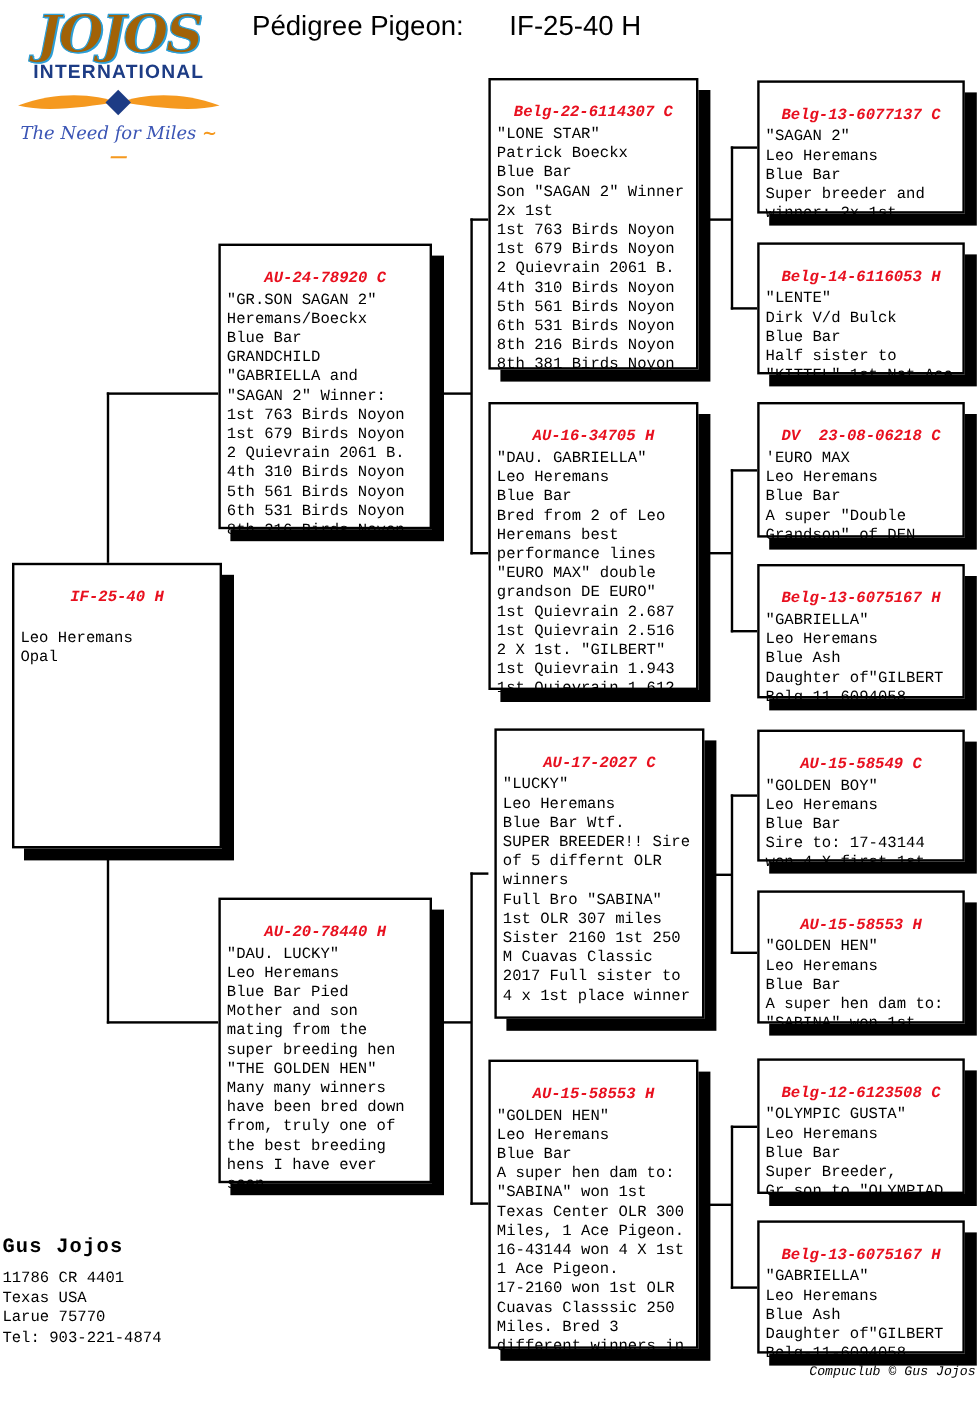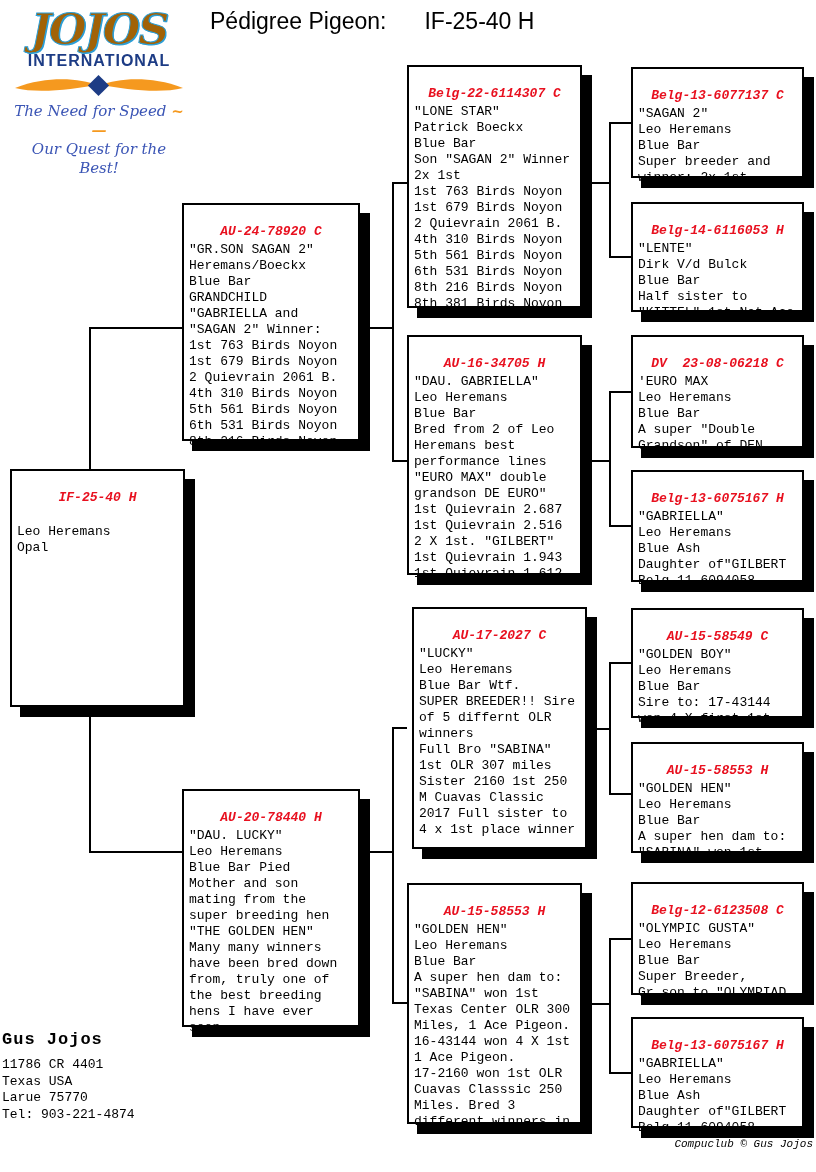--- a/index.html
+++ b/index.html
@@ -64,22 +64,21 @@
   </div>
 
   <div id="logo">
     <div class="logo-word">JOJOS</div>
     <div class="logo-sub">INTERNATIONAL</div>
     <svg class="logo-swoosh" width="172" height="28" viewBox="0 0 172 28">
       <path d="M2 16 C 36 3, 68 7, 84 13 C 60 17, 26 22, 2 16 Z" fill="#f5991f"></path>
       <path d="M170 16 C 136 3, 104 7, 88 13 C 112 17, 146 22, 170 16 Z" fill="#f5991f"></path>
       <rect x="78" y="6" width="15" height="15" transform="rotate(45 85.5 13.5)" fill="#1d3c85"></rect>
     </svg>
-    <div class="logo-tagline"><span>The Need for Speed </span><span class="dash">~—</span><br>
-      <span>Our Quest for the Best!</span>
+    <div class="logo-tagline"><span>The Need for Miles </span><span class="dash">~—</span><br>
     </div>
   </div>
 
   <div class="pbox" style="left:10px; top:469px; width:175px; height:238px;">
     <div class="ring">IF-25-40 H</div>
     <div class="body">
 Leo Heremans
 Opal</div>
   </div>
 
@@ -92,21 +91,21 @@
 "GABRIELLA and
 "SAGAN 2" Winner:
 1st 763 Birds Noyon
 1st 679 Birds Noyon
 2 Quievrain 2061 B.
 4th 310 Birds Noyon
 5th 561 Birds Noyon
 6th 531 Birds Noyon
 8th 216 Birds Noyon</div>
   </div>
-  <div class="pbox" style="left:182px; top:789px; width:178px; height:238px;">
+  <div class="pbox" style="left:182px; top:748px; width:178px; height:238px;">
     <div class="ring">AU-20-78440 H</div>
     <div class="body">"DAU. LUCKY"
 Leo Heremans
 Blue Bar Pied
 Mother and son
 mating from the
 super breeding hen
 "THE GOLDEN HEN"
 Many many winners
 have been bred down

